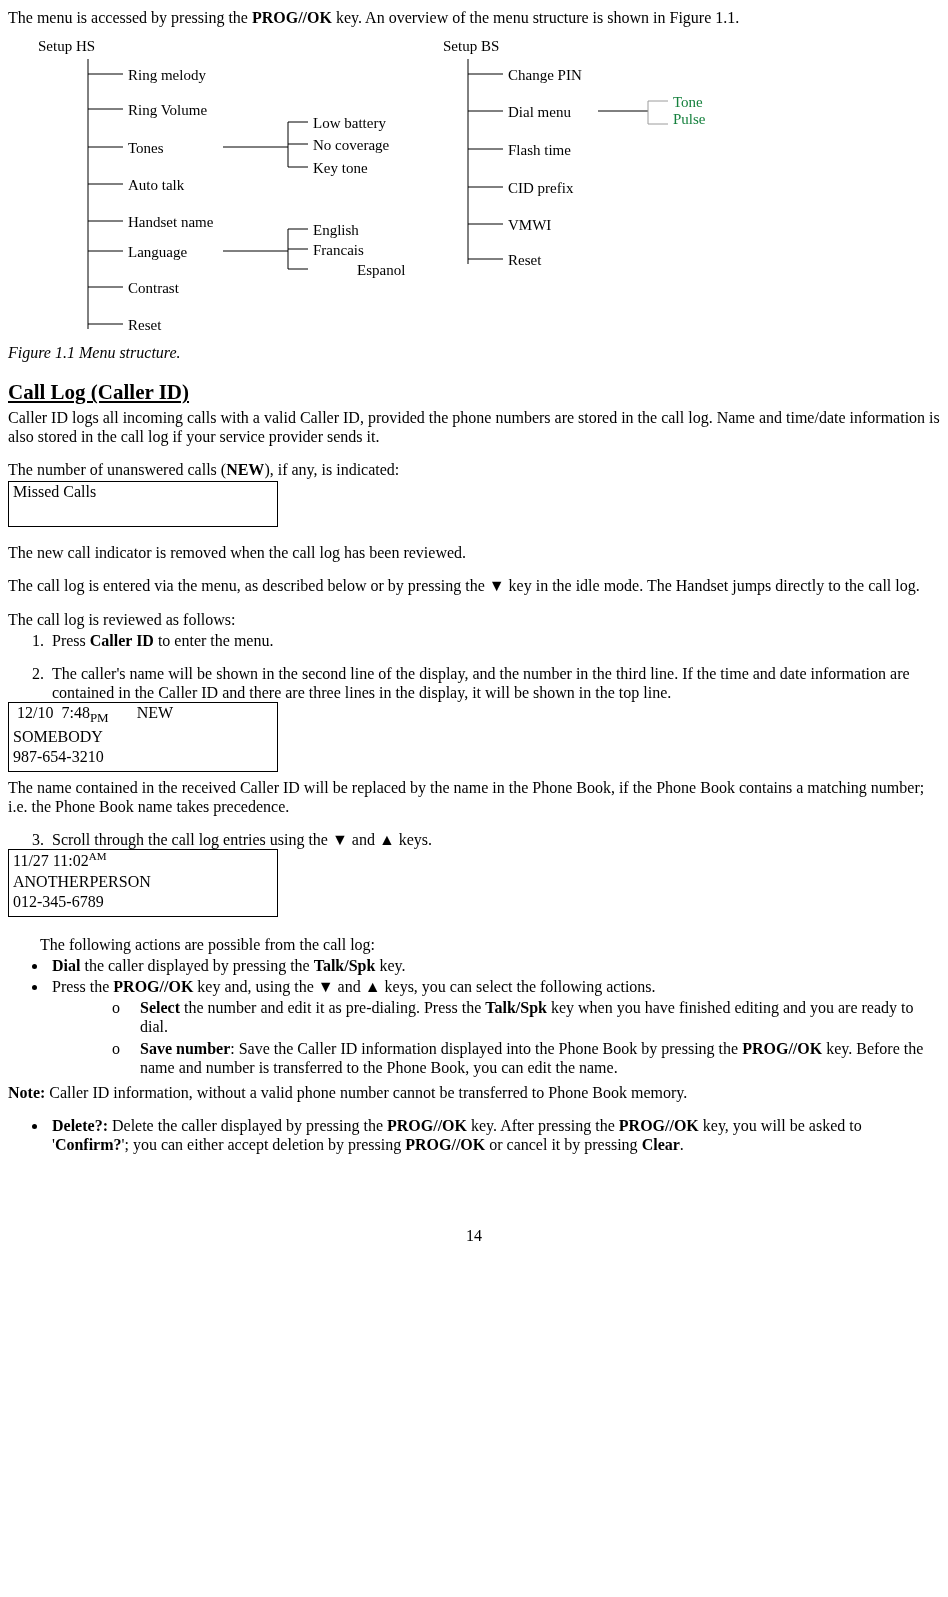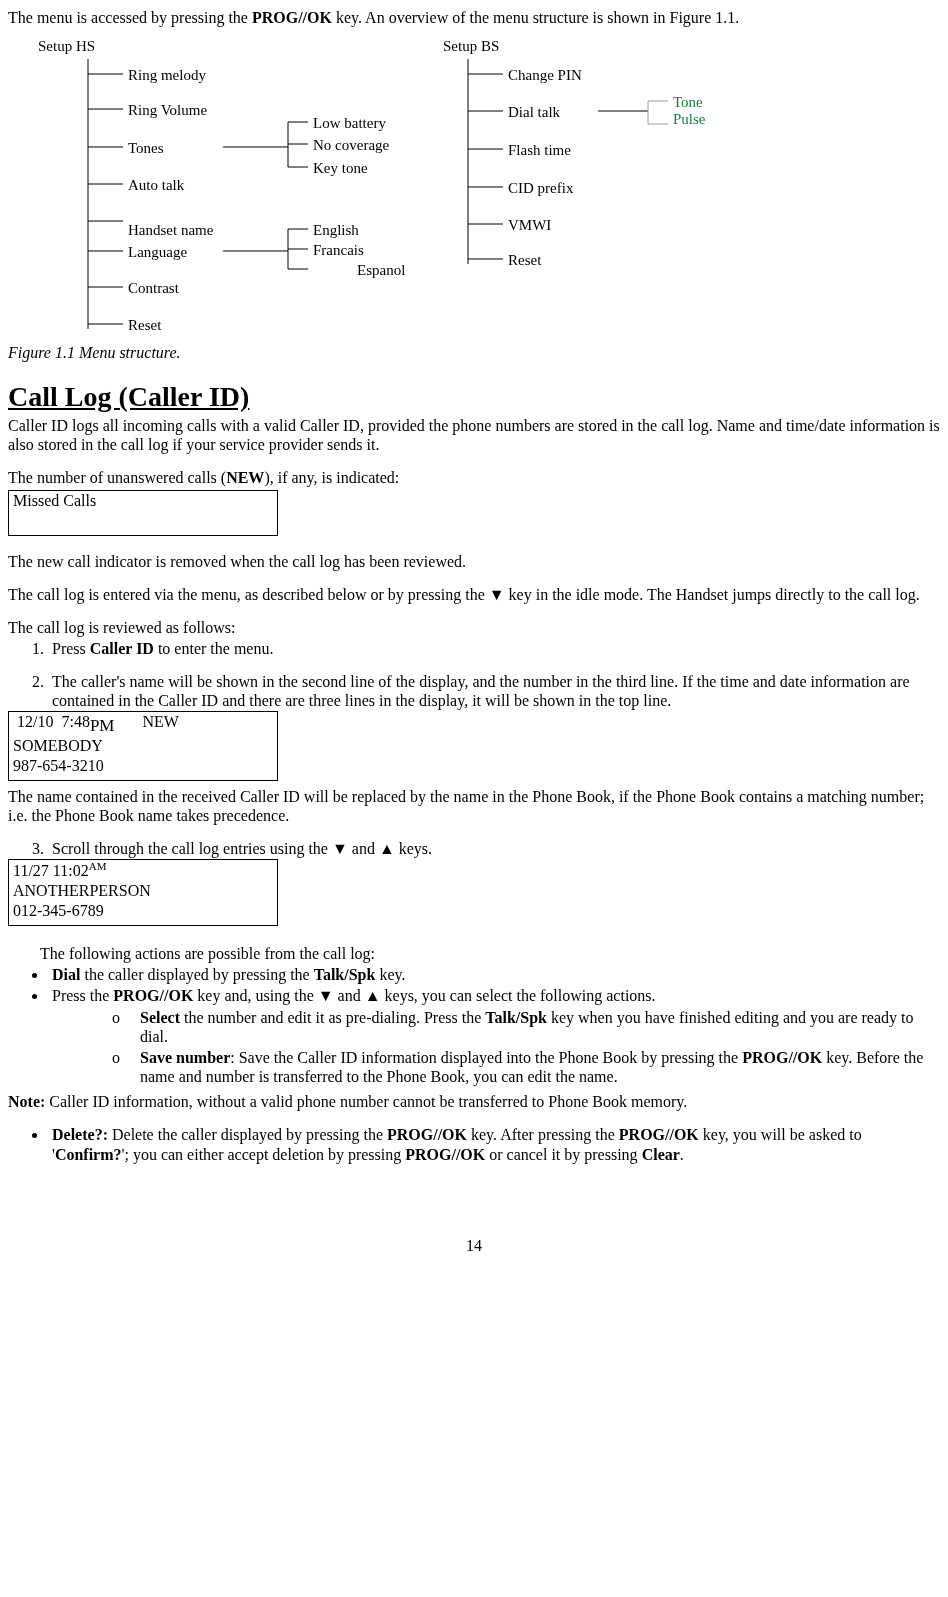--- a/index.html
+++ b/index.html
@@ -8,37 +8,37 @@
     line-height: 1.2;
     margin: 0;
     padding: 8px 8px 8px 8px;
     width: 932px;
     color: #000;
     background: #fff;
   }
   .intro { margin: 0 0 2px 0; }
   .figcap { font-style: italic; margin: 4px 0 18px 0; }
   h2.section {
-    font-size: 28px;
+    font-size: 21px;
     font-weight: bold;
     text-decoration: underline;
     margin: 0 0 2px 0;
   }
   p { margin: 0 0 14px 0; }
   p.tight { margin: 0 0 2px 0; }
   .lcd {
     display: inline-block;
     border: 1px solid #000;
     min-width: 260px;
     padding: 0 4px 4px 4px;
     margin: 0 0 6px 0;
     line-height: 1.25;
   }
   .lcd .row { white-space: pre; }
-  .sub { font-size: 17px; vertical-align: sub; }
+  .sub { font-size: 13px; vertical-align: sub; }
   .sup { font-size: 11px; vertical-align: super; }
   .pagenum { text-align: center; margin-top: 72px; font-size: 16px; }
 
   
   .diagram {
     position: relative;
     width: 930px;
     height: 310px;
     margin: 0 0 0 0;
   }
@@ -123,35 +123,35 @@
     <line class="grey" x1="640" y1="95" x2="660" y2="95"></line>
   </svg>
 
   <div class="dhead" style="left:30px; top:8px;">Setup HS</div>
   <div class="dhead" style="left:435px; top:8px;">Setup BS</div>
 
   <div class="dlabel" style="left:120px; top:37px;">Ring melody</div>
   <div class="dlabel" style="left:120px; top:72px;">Ring Volume</div>
   <div class="dlabel" style="left:120px; top:110px;">Tones</div>
   <div class="dlabel" style="left:120px; top:147px;">Auto talk</div>
-  <div class="dlabel" style="left:120px; top:192px;">Handset name</div>
+  <div class="dlabel" style="left:120px; top:184px;">Handset name</div>
   <div class="dlabel" style="left:120px; top:214px;">Language</div>
   <div class="dlabel" style="left:120px; top:250px;">Contrast</div>
   <div class="dlabel" style="left:120px; top:287px;">Reset</div>
 
   <div class="dlabel" style="left:305px; top:85px;">Low battery</div>
   <div class="dlabel" style="left:305px; top:107px;">No coverage</div>
   <div class="dlabel" style="left:305px; top:130px;">Key tone</div>
 
   <div class="dlabel" style="left:305px; top:192px;">English</div>
   <div class="dlabel" style="left:305px; top:212px;">Francais</div>
   <div class="dlabel" style="left:305px; top:232px;margin-left:44px;">Espanol</div>
 
   <div class="dlabel" style="left:500px; top:37px;">Change PIN</div>
-  <div class="dlabel" style="left:500px; top:74px;">Dial  talk</div>
+  <div class="dlabel" style="left:500px; top:74px;">Dial  menu</div>
   <div class="dlabel" style="left:500px; top:112px;">Flash time</div>
   <div class="dlabel" style="left:500px; top:150px;">CID prefix</div>
   <div class="dlabel" style="left:500px; top:187px;">VMWI</div>
   <div class="dlabel" style="left:500px; top:222px;">Reset</div>
 
   <div class="dlabel grey" style="left:665px; top:64px;">Tone</div>
   <div class="dlabel grey" style="left:665px; top:81px;">Pulse</div>
 </div>
 
 <div class="figcap">Figure 1.1 Menu structure.</div>

